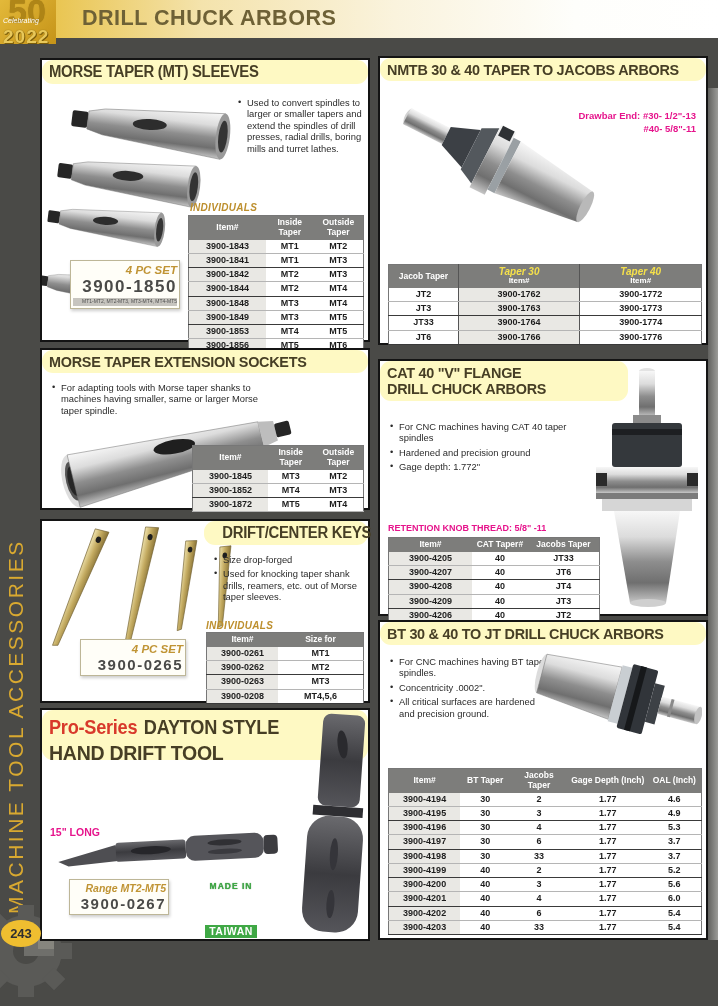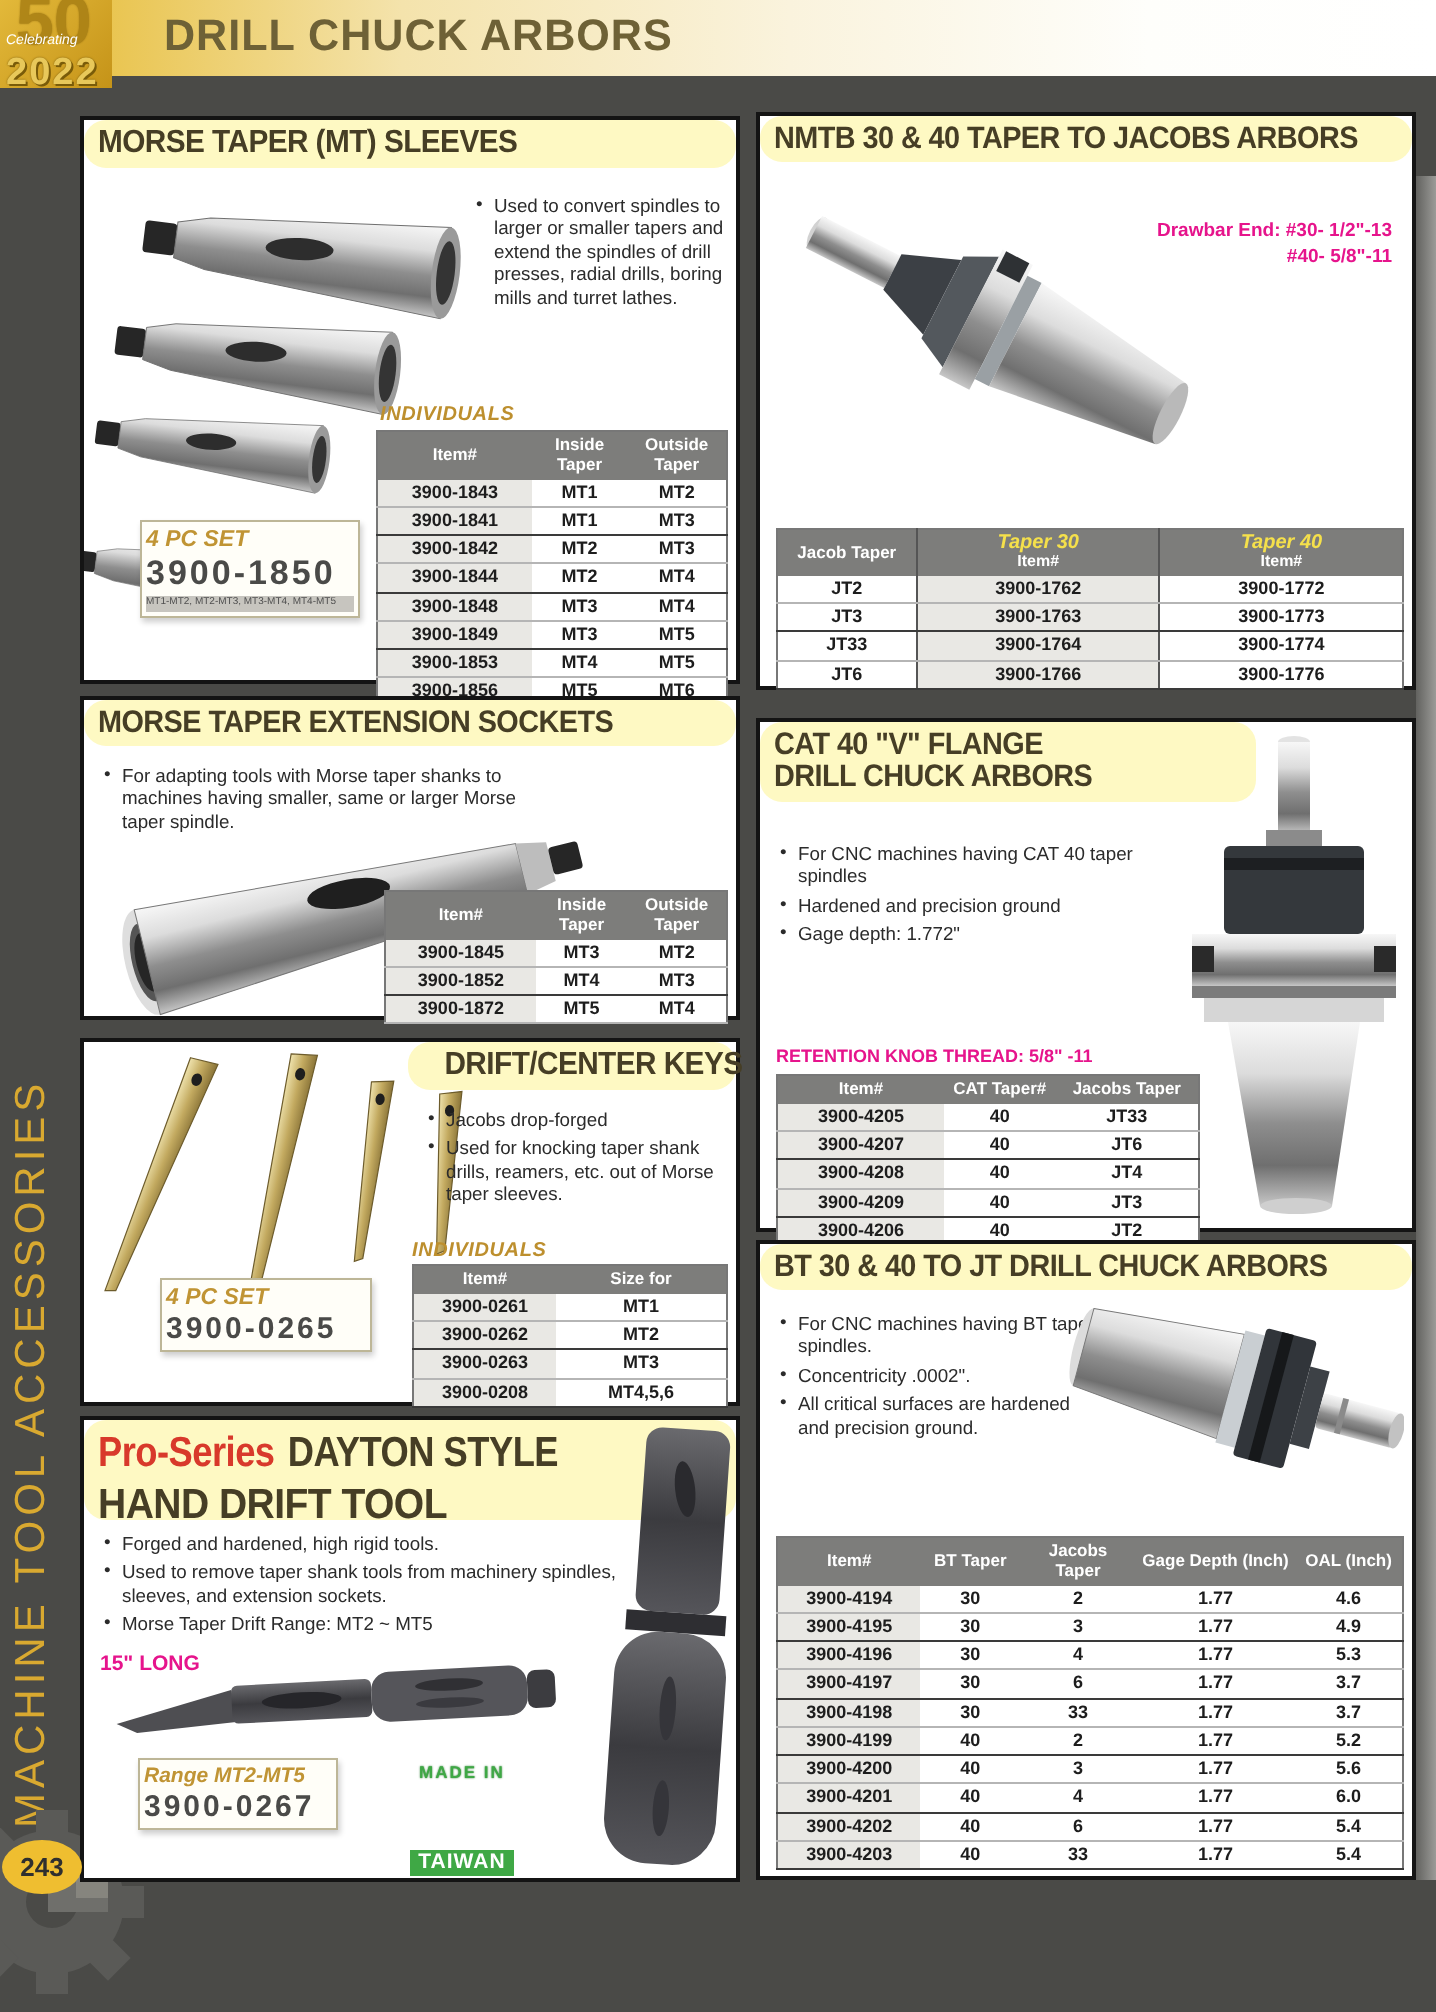--- a/index.html
+++ b/index.html
@@ -49,21 +49,21 @@
   .cat td { font-size:9px; font-weight:bold; color:#1d1d1d; text-align:center; padding:1px 2px;
     border-bottom:1px solid #b5b5b5; line-height:1.25; }
   .cat tr:nth-child(even) td { border-bottom:1.4px solid #3a3a3a; }
   .cat td:first-child { background:#e9e8e4; }
   .taper-label { color:#f5e04b; font-style:italic; font-weight:bold; font-size:10px; line-height:1; }
   .item-sub { font-size:8px; line-height:1.1; }
   .nmtb td + td, .nmtb th + th { border-left:1px solid #555; }
   .nmtb td:first-child { background:#fff; }
   .nmtb td:nth-child(2) { background:#e9e8e4; }
 
-  .setbox { position:absolute; border:1px solid #bdb697; background:#fffef8; text-align:left;
+  .setbox { position:absolute; border:1px solid #bdb697; background:#fffef8; text-align:right;
     box-shadow:1px 2px 3px rgba(0,0,0,.2); padding:3px 2px 2px; z-index:4; }
   .setlabel { color:#c09434; font-style:italic; font-weight:bold; font-size:11.5px; line-height:1.1; }
   .setnum { color:#4a4a48; font-weight:bold; font-size:17px; letter-spacing:1.5px; line-height:1.15; }
   .setcontents { background:#c7c5bf; color:#4e4e4e; font-size:5px; margin-top:2px; padding:1px 0; line-height:1.1; }
 
   .madein { position:absolute; width:52px; text-align:center; z-index:4; }
   .madein .l1 { color:#3fa845; font-weight:bold; font-size:8.5px; letter-spacing:1px; line-height:1.1;
     text-shadow:0 0 1px #2c7e33; }
   .madein .l2 { background:#3fa845; color:#fff; font-weight:bold; font-size:10.5px; line-height:1.2; letter-spacing:.5px;margin-top:34px; }
 
@@ -398,21 +398,21 @@
     <g transform="translate(142,16) rotate(8)">
       <polygon points="0,2 11,0 8,90 4,92" fill="url(#gbrass)" stroke="#6d5c2c" stroke-width=".6"></polygon>
       <ellipse cx="5.5" cy="10" rx="2.3" ry="2.9" fill="#1e1e1e"></ellipse>
     </g>
     <g transform="translate(176,22) rotate(4)">
       <polygon points="0,2 11,0 8,80 4,82" fill="url(#gbrass)" stroke="#6d5c2c" stroke-width=".6"></polygon>
       <ellipse cx="5.5" cy="10" rx="2.3" ry="2.9" fill="#1e1e1e"></ellipse>
     </g>
   </svg>
   <ul class="bullets abs" style="left:172px;top:33px;width:152px;">
-      <li>Jacobs drop-forged</li>
+      <li>Size drop-forged</li>
       <li>Used for knocking taper shank drills, reamers, etc. out of Morse taper sleeves.</li>
     </ul>
   <div class="individuals abs" style="left:164px;top:99px;">INDIVIDUALS</div>
   <table class="cat abs" style="left:164px;top:111px;width:158px;">
     <thead>
         <tr>
       <th style="width:72px;">Item#</th>
       <th style="width:86px;">Size for</th>
     </tr>
       </thead>
@@ -554,25 +554,20 @@
   <svg class="abs" style="right:-2px;top:2px;z-index:3;" width="80" height="228" viewBox="0 0 80 228">
     <g transform="translate(12,2) rotate(4 30 110)">
       <rect x="14" y="0" width="42" height="92" rx="8" fill="url(#gdark)"></rect>
       <ellipse cx="35" cy="30" rx="14" ry="5" fill="#2a2a2e" transform="rotate(80 35 30)"></ellipse>
       <rect x="10" y="92" width="50" height="10" fill="#2e2e32"></rect>
       <rect x="6" y="102" width="56" height="116" rx="22" fill="url(#gdark)"></rect>
       <ellipse cx="34" cy="140" rx="4" ry="16" fill="#35353a"></ellipse>
       <ellipse cx="34" cy="190" rx="4" ry="14" fill="#35353a"></ellipse>
     </g>
   </svg>
-  <ul class="bullets abs" style="left:10px;top:56px;width:266px;">
-      <li>Forged and hardened, high rigid tools.</li>
-      <li>Used to remove taper shank tools from machinery spindles, sleeves, and extension sockets.</li>
-      <li>Morse Taper Drift Range: MT2 ~ MT5</li>
-    </ul>
   <div class="pink abs" style="left:8px;top:116px;font-size:10.5px;">15" LONG</div>
   <svg class="abs" style="left:12px;top:120px;" width="255" height="52" viewBox="0 0 255 52">
     <g transform="translate(4,26) rotate(-3)">
       <polygon points="0,6 58,-8 62,8 10,11" fill="#4e4e52"></polygon>
       <rect x="58" y="-10" width="70" height="19" rx="3" fill="url(#gdark)"></rect>
       <ellipse cx="93" cy="-1" rx="20" ry="4" fill="#26262a"></ellipse>
       <rect x="128" y="-13" width="78" height="25" rx="9" fill="#55555a"></rect>
       <ellipse cx="167" cy="-5" rx="17" ry="3" fill="#303034"></ellipse>
       <ellipse cx="167" cy="4" rx="17" ry="2.5" fill="#3a3a3f"></ellipse>
       <rect x="206" y="-10" width="14" height="19" rx="4" fill="#3c3c40"></rect>

